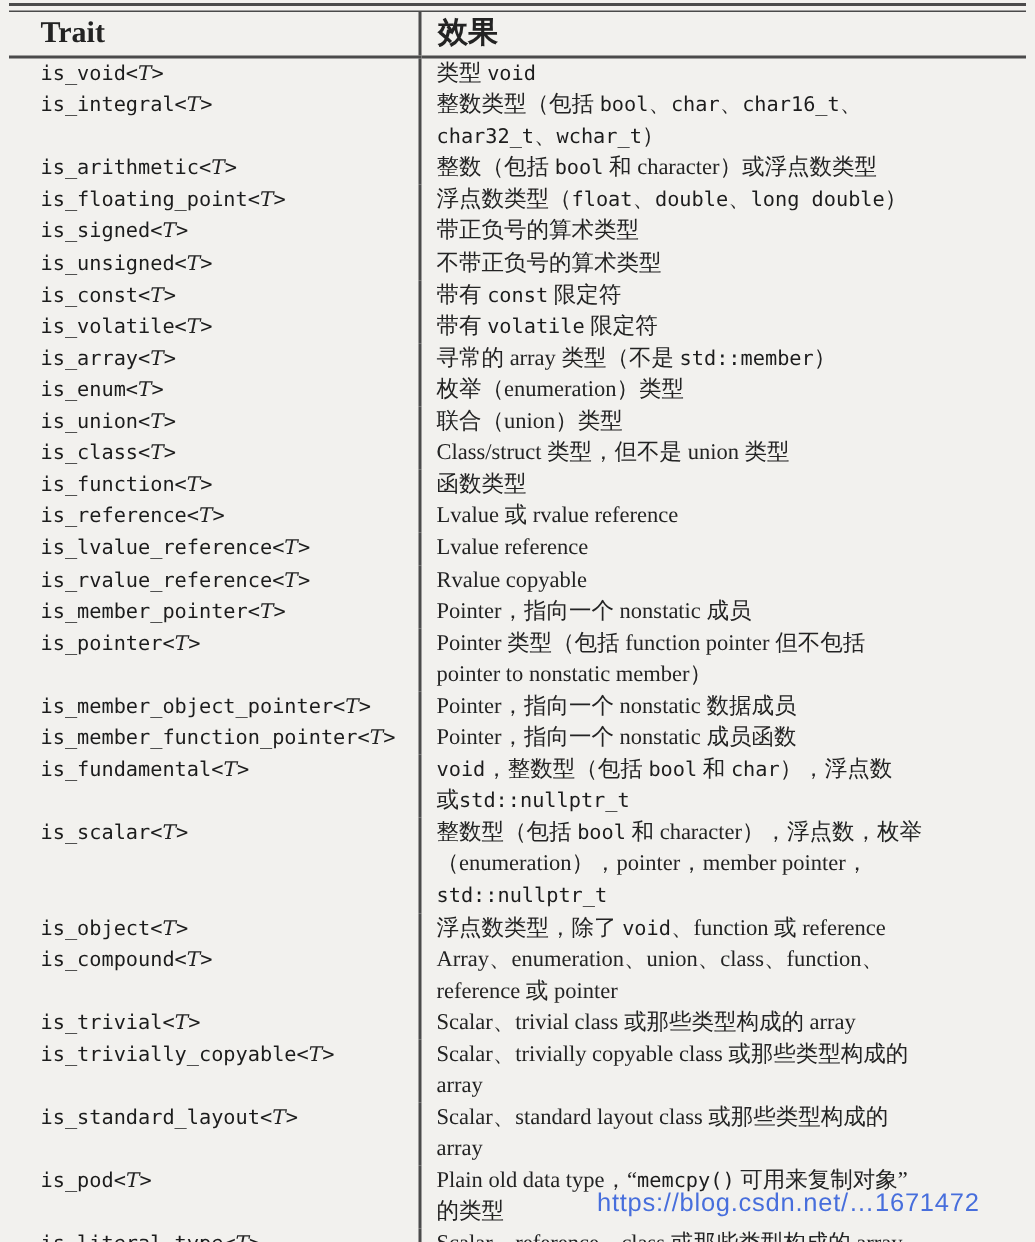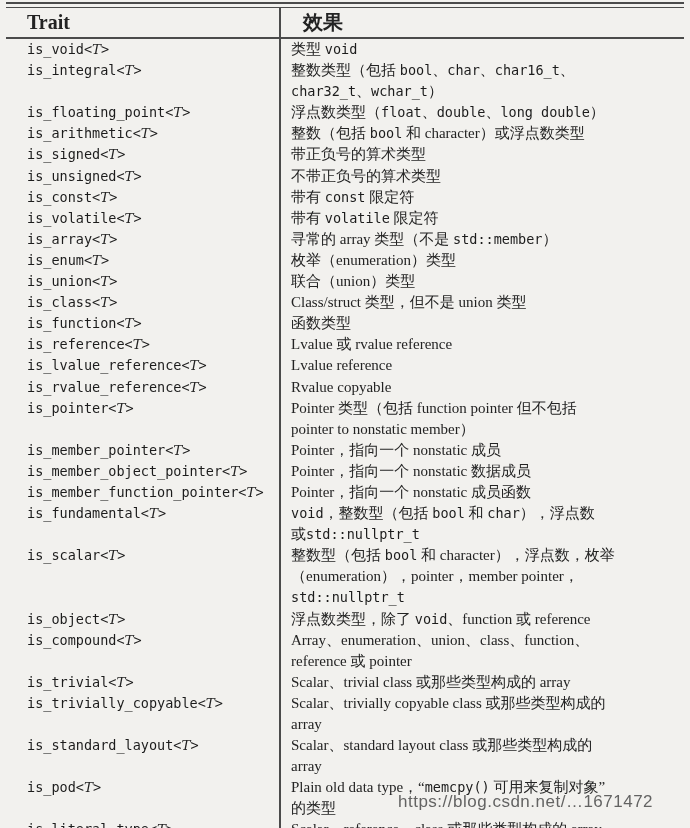--- a/index.html
+++ b/index.html
@@ -32,21 +32,21 @@
   col.c-effect { width: 404px; }
 
   th {
     text-align: left;
     font-size: 20px;
     font-weight: bold;
     padding: 5px 0 5px 21px;
     border-bottom: 2px solid #4b4b4b;
     line-height: 19px;
   }
-  th.effect-h { padding-left: 22px; }
+  th.effect-h { padding-left: 11px; }
 
   td {
     vertical-align: top;
     font-size: 15px;
     line-height: 21.1px;
     padding: 0;
   }
   td.trait {
     padding-left: 21px;
     white-space: nowrap;
@@ -71,21 +71,21 @@
     font-size: 13.5px;
   }
 
   .watermark {
     position: absolute;
     left: 398px;
     top: 792px;
     z-index: 0;
     font-size: 17px;
     letter-spacing: 0.5px;
-    color: #404040;
+    color: #1d4ed8;
     opacity: 0.8;
     font-family: "Liberation Sans", sans-serif;
     white-space: nowrap;
   }
 </style>
 </head>
 <body>
 
 <div class="page">
   <div class="rule rule-top-1"></div>
@@ -108,28 +108,28 @@
         <tr>
           <td class="trait"><span class="code">is_void</span><span class="code">&lt;</span><i class="tparam">T</i><span class="code">&gt;</span></td>
           <td class="effect"><span>类型 </span><span class="code">void</span></td>
         </tr>
         <tr>
           <td class="trait"><span class="code">is_integral</span><span class="code">&lt;</span><i class="tparam">T</i><span class="code">&gt;</span></td>
           <td class="effect"><span>整数类型（包括 </span><span class="code">bool</span><span>、</span><span class="code">char</span><span>、</span><span class="code">char16_t</span><span>、
 </span><span class="code">char32_t</span><span>、</span><span class="code">wchar_t</span><span>）</span></td>
         </tr>
         <tr>
+          <td class="trait"><span class="code">is_arithmetic</span><span class="code">&lt;</span><i class="tparam">T</i><span class="code">&gt;</span></td>
+          <td class="effect"><span>整数（包括 </span><span class="code">bool</span><span> 和 character）或浮点数类型</span></td>
+        </tr>
+        <tr>
           <td class="trait"><span class="code">is_floating_point</span><span class="code">&lt;</span><i class="tparam">T</i><span class="code">&gt;</span></td>
           <td class="effect"><span>浮点数类型（</span><span class="code">float</span><span>、</span><span class="code">double</span><span>、</span><span class="code">long double</span><span>）</span></td>
         </tr>
         <tr>
-          <td class="trait"><span class="code">is_arithmetic</span><span class="code">&lt;</span><i class="tparam">T</i><span class="code">&gt;</span></td>
-          <td class="effect"><span>整数（包括 </span><span class="code">bool</span><span> 和 character）或浮点数类型</span></td>
-        </tr>
-        <tr>
           <td class="trait"><span class="code">is_signed</span><span class="code">&lt;</span><i class="tparam">T</i><span class="code">&gt;</span></td>
           <td class="effect"><span>带正负号的算术类型</span></td>
         </tr>
         <tr>
           <td class="trait"><span class="code">is_unsigned</span><span class="code">&lt;</span><i class="tparam">T</i><span class="code">&gt;</span></td>
           <td class="effect"><span>不带正负号的算术类型</span></td>
         </tr>
         <tr>
           <td class="trait"><span class="code">is_const</span><span class="code">&lt;</span><i class="tparam">T</i><span class="code">&gt;</span></td>
           <td class="effect"><span>带有 </span><span class="code">const</span><span> 限定符</span></td>
@@ -162,29 +162,29 @@
           <td class="trait"><span class="code">is_reference</span><span class="code">&lt;</span><i class="tparam">T</i><span class="code">&gt;</span></td>
           <td class="effect"><span>Lvalue 或 rvalue reference</span></td>
         </tr>
         <tr>
           <td class="trait"><span class="code">is_lvalue_reference</span><span class="code">&lt;</span><i class="tparam">T</i><span class="code">&gt;</span></td>
           <td class="effect"><span>Lvalue reference</span></td>
         </tr>
         <tr>
           <td class="trait"><span class="code">is_rvalue_reference</span><span class="code">&lt;</span><i class="tparam">T</i><span class="code">&gt;</span></td>
           <td class="effect"><span>Rvalue copyable</span></td>
+        </tr>
+        <tr>
+          <td class="trait"><span class="code">is_member_pointer</span><span class="code">&lt;</span><i class="tparam">T</i><span class="code">&gt;</span></td>
+          <td class="effect"><span>Pointer，指向一个 nonstatic 成员</span></td>
         </tr>
         <tr>
           <td class="trait"><span class="code">is_pointer</span><span class="code">&lt;</span><i class="tparam">T</i><span class="code">&gt;</span></td>
           <td class="effect"><span>Pointer 类型（包括 function pointer 但不包括
 pointer to nonstatic member）</span></td>
-        </tr>
-        <tr>
-          <td class="trait"><span class="code">is_member_pointer</span><span class="code">&lt;</span><i class="tparam">T</i><span class="code">&gt;</span></td>
-          <td class="effect"><span>Pointer，指向一个 nonstatic 成员</span></td>
         </tr>
         <tr>
           <td class="trait"><span class="code">is_member_object_pointer</span><span class="code">&lt;</span><i class="tparam">T</i><span class="code">&gt;</span></td>
           <td class="effect"><span>Pointer，指向一个 nonstatic 数据成员</span></td>
         </tr>
         <tr>
           <td class="trait"><span class="code">is_member_function_pointer</span><span class="code">&lt;</span><i class="tparam">T</i><span class="code">&gt;</span></td>
           <td class="effect"><span>Pointer，指向一个 nonstatic 成员函数</span></td>
         </tr>
         <tr>

